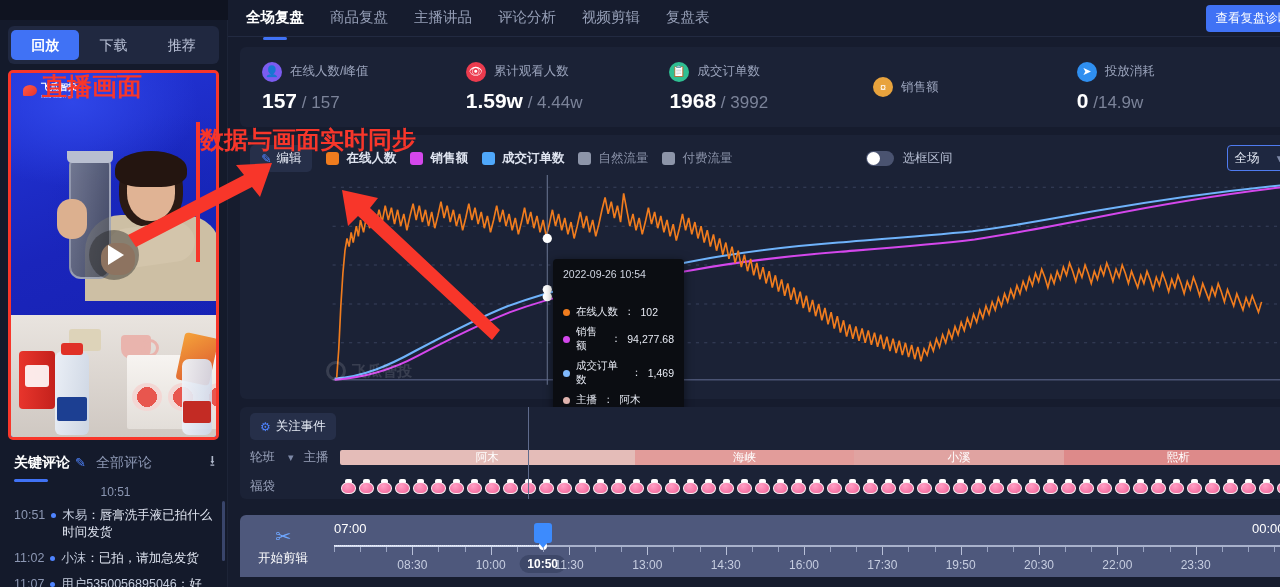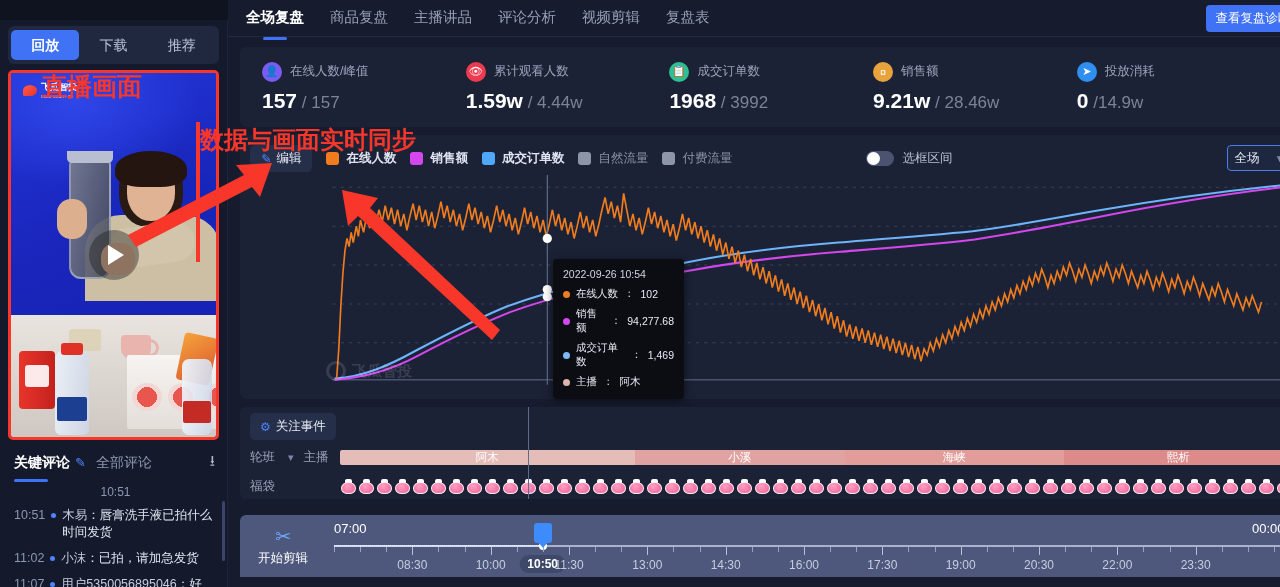--- a/index.html
+++ b/index.html
@@ -221,21 +221,21 @@
     position:absolute; left: 76px; bottom: 14px; display:flex; align-items:center; gap:6px;
     color: rgba(255,255,255,.13); font-size: 15px; font-weight:bold; pointer-events:none;
   }
   .wm-circle { width:20px; height:20px; border-radius:50%; border:3px solid rgba(255,255,255,.13); }
 
   .tooltip {
     position:absolute; left: 303px; top: 84px; width: 131px;
     background:#0b0d12; border-radius:4px; padding: 9px 10px 10px 10px;
     box-shadow: 0 2px 10px rgba(0,0,0,.5);
   }
-  .tt-title { font-size: 10.5px; color:#cfd4e0; margin-bottom: 7px; }
+  .tt-title { font-size: 10.5px; color:#cfd4e0; margin-bottom: 25px; }
   .tt-row { display:flex; align-items:center; gap:6px; font-size: 10.5px; color:#e6e9f2; margin-bottom:6px;}
   .tt-row:last-child { margin-bottom:0; }
   .tt-dot { width:7px; height:7px; border-radius:50%; flex:0 0 auto; }
 
   
   .events-card { background:#1b2236; border-radius:6px; flex:0 0 92px; padding: 6px 10px 0 10px; position:relative; }
   .ev-btn {
     background:#262f49; border-radius:5px; padding: 5px 10px; display:inline-flex; align-items:center; gap:5px;
     font-size: 12.5px; color:#e3e8f3; cursor:pointer;
   }
@@ -399,21 +399,20 @@
             <span class="sicon" style="background:#2fbf92">📋</span>
             <span class="stat-label">成交订单数</span>
           </div>
           <div class="stat-val"><span>1968</span><span class="sep"> / </span><span class="tot">3992</span></div>
         </div>
         <div class="stat">
           <div class="stat-head">
             <span class="sicon" style="background:#e8a33d">¤</span>
             <span class="stat-label">销售额</span>
           </div>
-          <div class="stat-val"><span>9.21w</span><span class="sep"> / </span><span class="tot">28.46w</span></div>
         </div>
         <div class="stat">
           <div class="stat-head">
             <span class="sicon" style="background:#2f8ff0">➤</span>
             <span class="stat-label">投放消耗</span>
           </div>
           <div class="stat-val"><span>0</span><span class="sep"> /</span><span class="tot">14.9w</span></div>
         </div>
       </div>
 
@@ -549,25 +548,25 @@
           <span>关注事件</span>
         </div>
         <div class="ev-row">
           <span class="ev-lbl">轮班</span>
           <span class="ev-filter">▾</span>
           <span class="ev-sub">主播</span>
           <div class="shift-track">
             <div class="shift-seg" style="flex:31;background:#e4bcb8">
                 <span>阿木</span>
               </div>
+            <div class="shift-seg" style="flex:23;background:#e29c9a">
+                <span>海峡</span>
+              </div>
             <div class="shift-seg" style="flex:22;background:#e0a3a1">
                 <span>小溪</span>
-              </div>
-            <div class="shift-seg" style="flex:23;background:#e29c9a">
-                <span>海峡</span>
               </div>
             <div class="shift-seg" style="flex:24;background:#dd8a8a">
                 <span>熙析</span>
               </div>
           </div>
         </div>
         <div class="ev-row">
           <span class="ev-lbl">福袋</span>
           <span class="ev-filter" style="visibility:hidden">▾</span>
           <span class="ev-sub"></span>
@@ -839,21 +838,21 @@
             <div class="tick" style="left: 895.778px;"></div>
             <div class="tick" style="left: 921.889px;"></div>
             <div class="tick" style="left: 948px;"></div>
             <div class="tlabel" style="left: 86.3333px;">08:30</div>
             <div class="tlabel" style="left: 164.667px;">10:00</div>
             <div class="tlabel" style="left: 243px;">11:30</div>
             <div class="tlabel" style="left: 321.333px;">13:00</div>
             <div class="tlabel" style="left: 399.667px;">14:30</div>
             <div class="tlabel" style="left: 478px;">16:00</div>
             <div class="tlabel" style="left: 556.333px;">17:30</div>
-            <div class="tlabel" style="left: 634.667px;">19:00</div>
+            <div class="tlabel" style="left: 634.667px;">19:50</div>
             <div class="tlabel" style="left: 713px;">20:30</div>
             <div class="tlabel" style="left: 791.333px;">22:00</div>
             <div class="tlabel" style="left: 869.667px;">23:30</div>
           </div>
       </div>
     </div>
   </div>
 
   <div class="anno">
     <div class="anno-text anno-t2">数据与画面实时同步</div>

